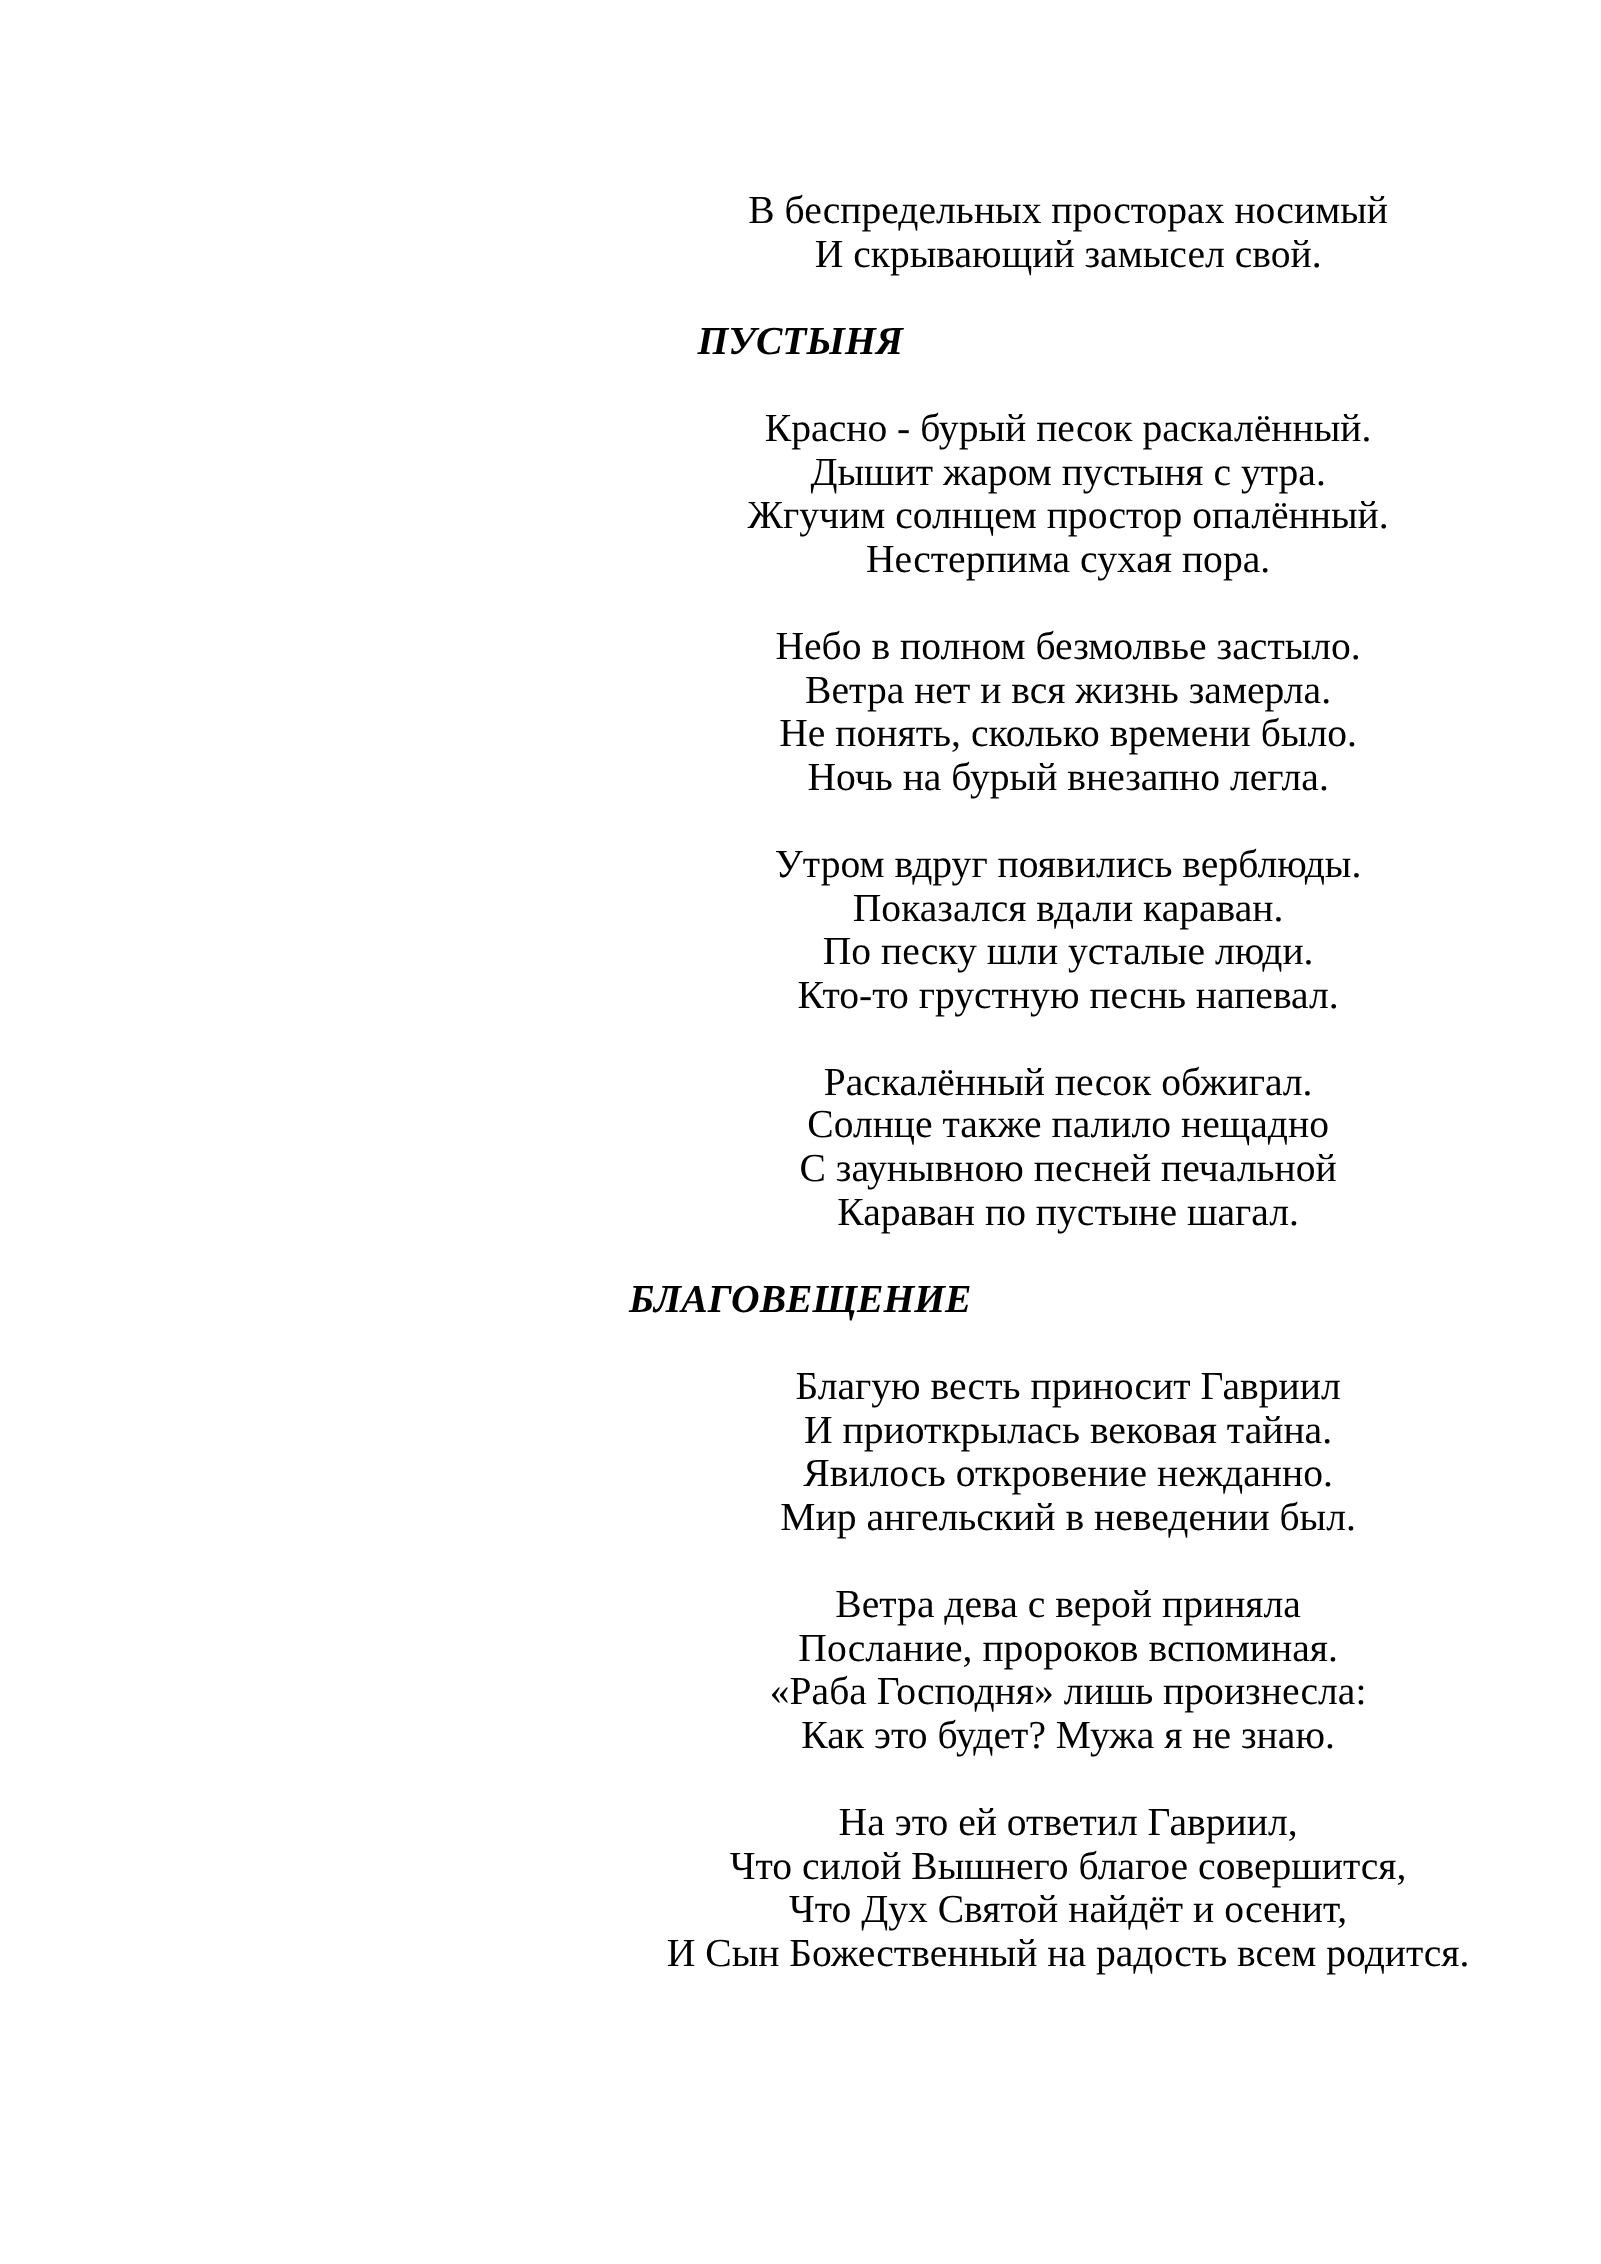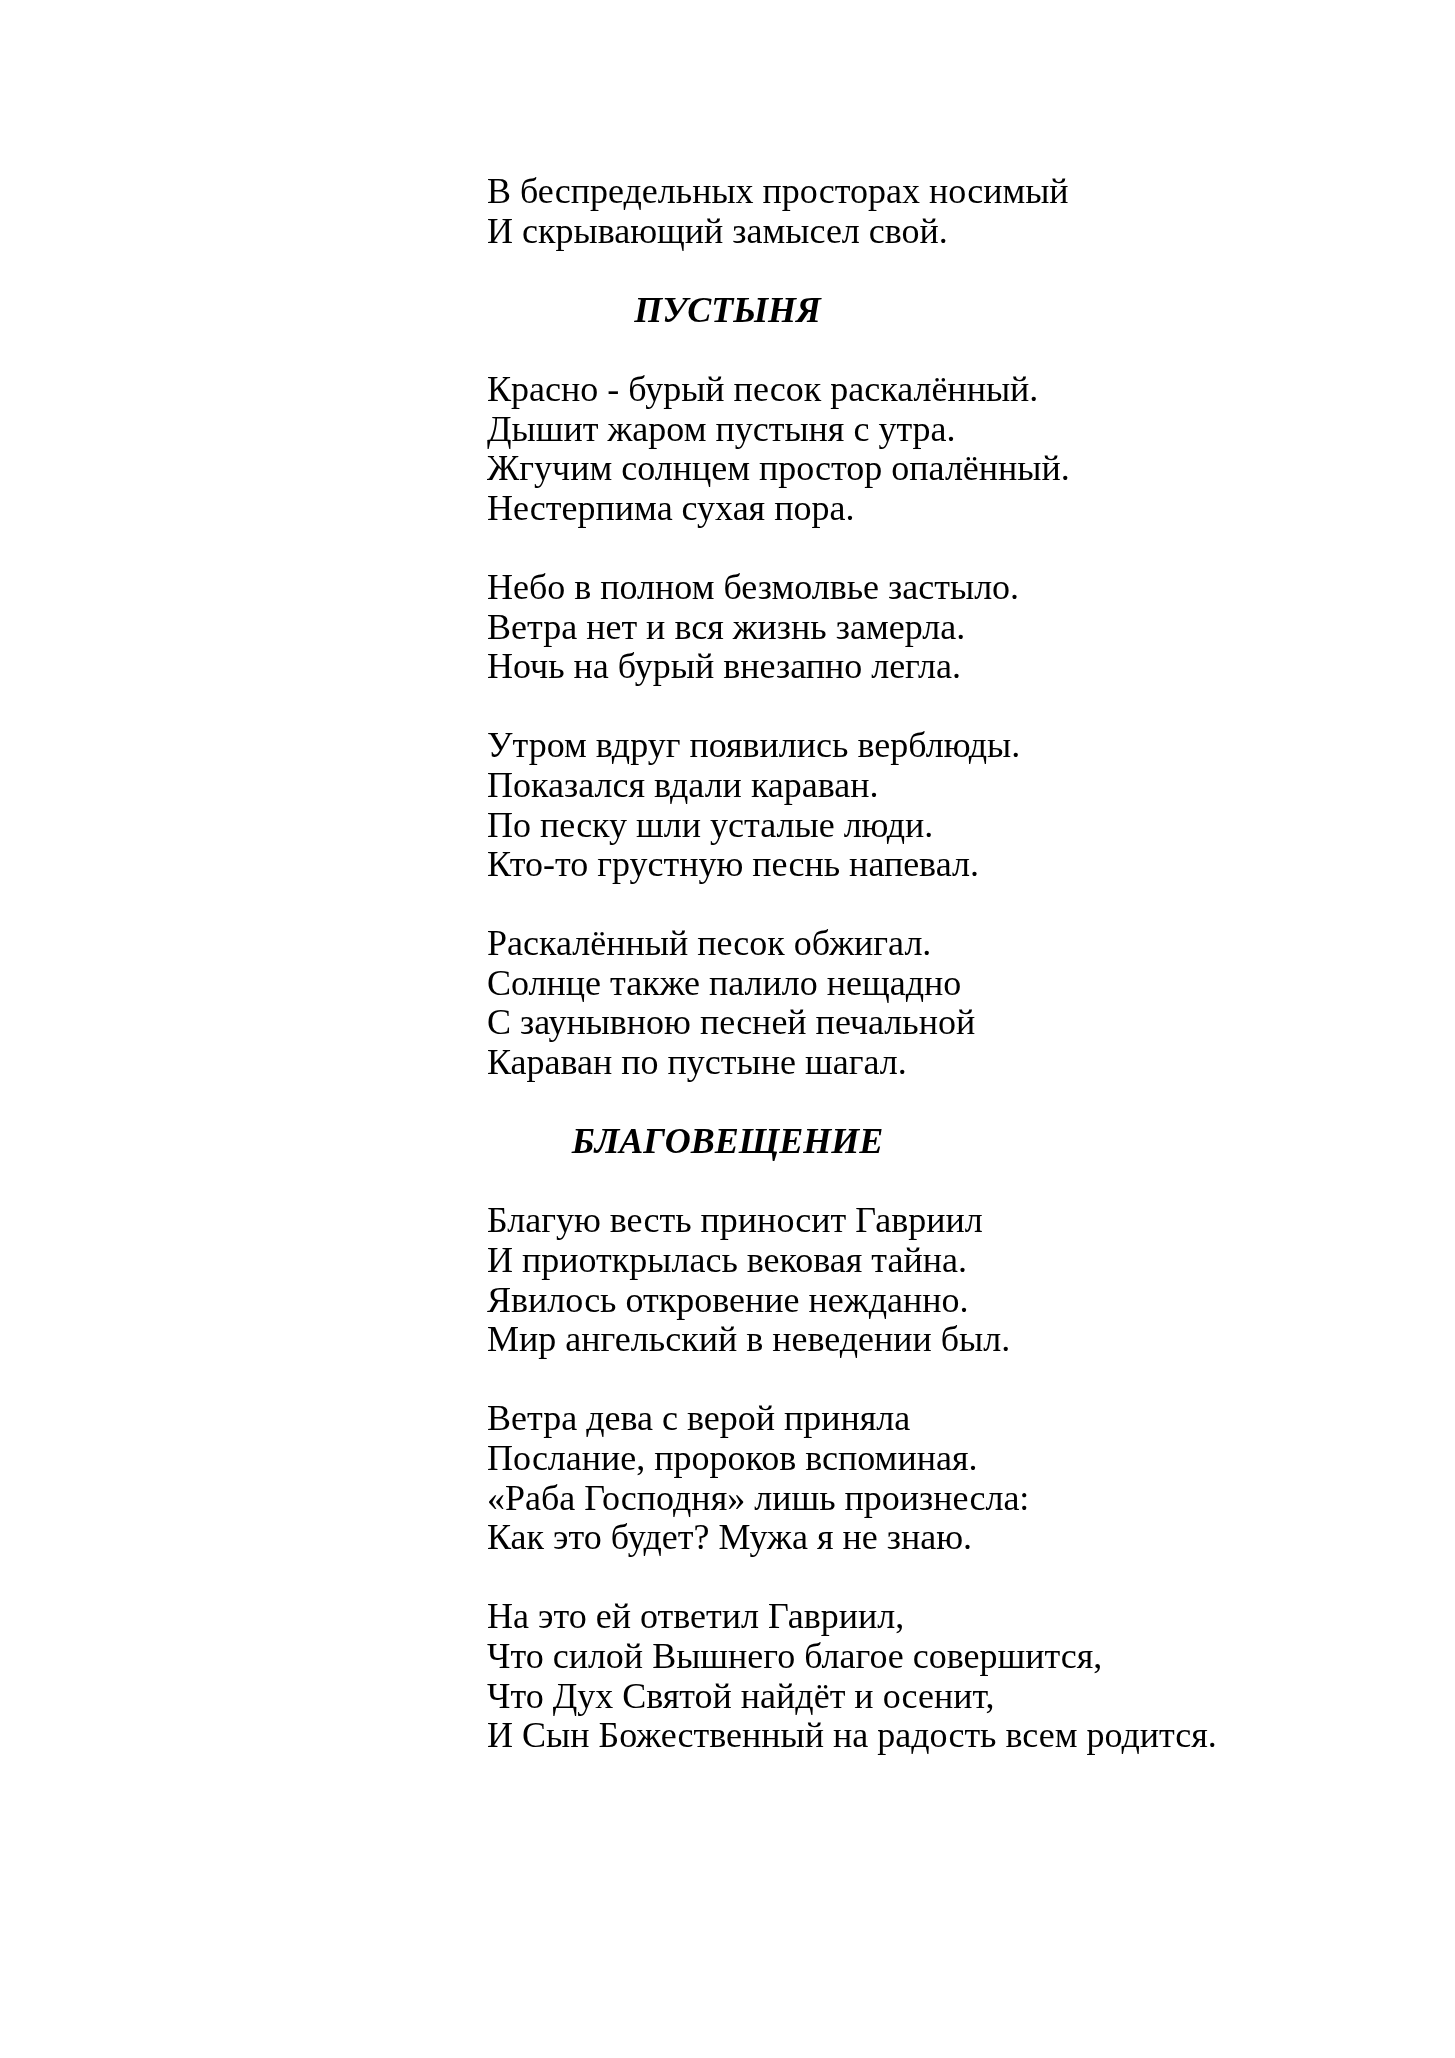--- a/index.html
+++ b/index.html
@@ -20,20 +20,21 @@
     top: 172px;
     width: 1455px;
     font-family: "Liberation Serif", "DejaVu Serif", serif;
     font-size: 36px;
     line-height: 39.6px;
     color: #000000;
   }
   .line {
     white-space: pre;
     height: 39.6px;
+    text-align: center;
   }
   .line.body {
     padding-left: 487px;
   }
   .line.heading {
     text-align: center;
     font-weight: bold;
     font-style: italic;
   }
   .line.blank {
@@ -55,20 +56,21 @@
 
     <div class="line body">Красно - бурый песок раскалённый.</div>
     <div class="line body">Дышит жаром пустыня с утра.</div>
     <div class="line body">Жгучим солнцем простор опалённый.</div>
     <div class="line body">Нестерпима сухая пора.</div>
 
     <div class="line blank"></div>
 
     <div class="line body">Небо в полном безмолвье застыло.</div>
     <div class="line body">Ветра нет и вся жизнь замерла.</div>
+    <div class="line body">Не понять, сколько времени было.</div>
     <div class="line body">Ночь на бурый внезапно легла.</div>
 
     <div class="line blank"></div>
 
     <div class="line body">Утром вдруг появились верблюды.</div>
     <div class="line body">Показался вдали караван.</div>
     <div class="line body">По песку шли усталые люди.</div>
     <div class="line body">Кто-то грустную песнь напевал.</div>
 
     <div class="line blank"></div>

